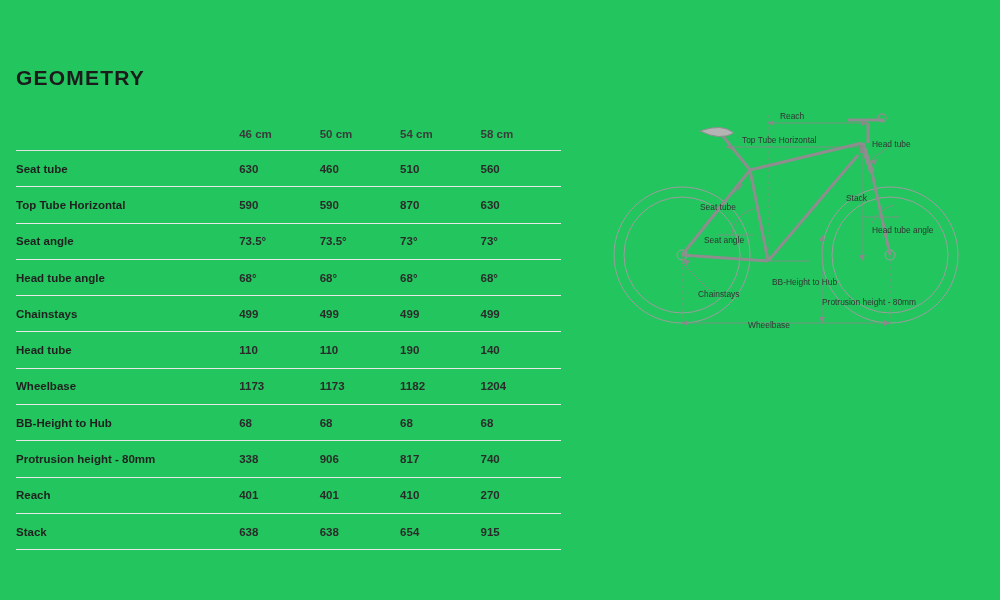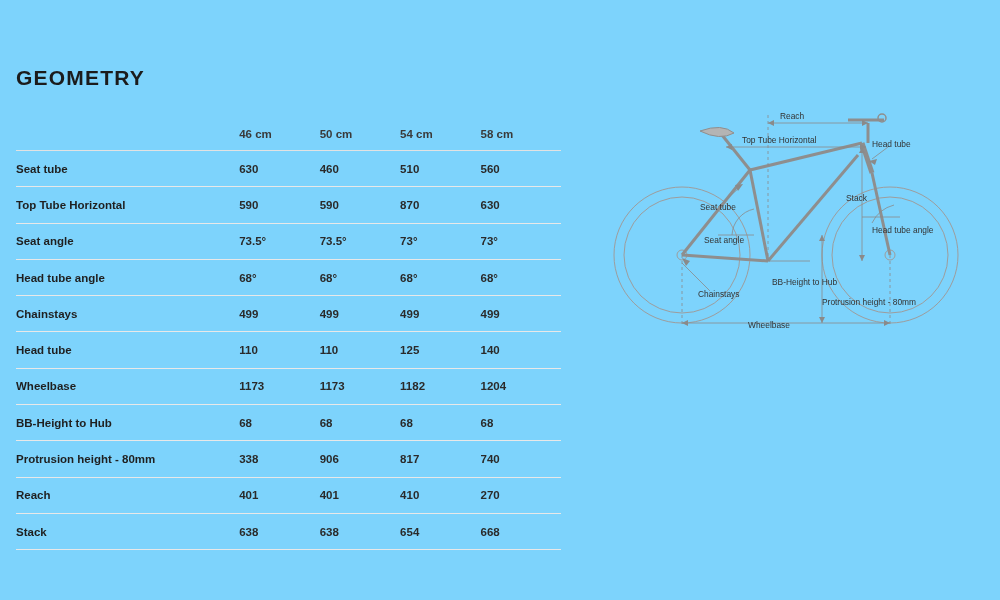--- a/index.html
+++ b/index.html
@@ -12,21 +12,21 @@
     height: 600px;
     font-family: "Liberation Sans", sans-serif;
     color: #222222;
     overflow: hidden;
     position: relative;
   }
   #page {
     position: relative;
     width: 1000px;
     height: 600px;
-    background: #7dd3fc;
+    background: #22c55e;
   }
   
   #geometry-title {
     position: absolute;
     left: 16px;
     top: 66px;
     font-size: 21px;
     font-weight: bold;
     letter-spacing: 1.2px;
     color: #1b1b1b;
@@ -137,21 +137,21 @@
         <td class="label">Chainstays</td>
         <td>499</td>
         <td>499</td>
         <td>499</td>
         <td>499</td>
       </tr>
       <tr>
         <td class="label">Head tube</td>
         <td>110</td>
         <td>110</td>
-        <td>125</td>
+        <td>190</td>
         <td>140</td>
       </tr>
       <tr>
         <td class="label">Wheelbase</td>
         <td>1173</td>
         <td>1173</td>
         <td>1182</td>
         <td>1204</td>
       </tr>
       <tr>
@@ -173,21 +173,21 @@
         <td>401</td>
         <td>401</td>
         <td>410</td>
         <td>270</td>
       </tr>
       <tr>
         <td class="label">Stack</td>
         <td>638</td>
         <td>638</td>
         <td>654</td>
-        <td>668</td>
+        <td>915</td>
       </tr>
     </tbody>
   </table>
 
   <div id="diagram">
     <svg width="392" height="260" viewBox="0 0 392 260" xmlns="http://www.w3.org/2000/svg">
       <g fill="none" stroke="#9d9d9d" stroke-width="1">
 
         <circle cx="82" cy="160" r="68"></circle>
         <circle cx="82" cy="160" r="58"></circle>

